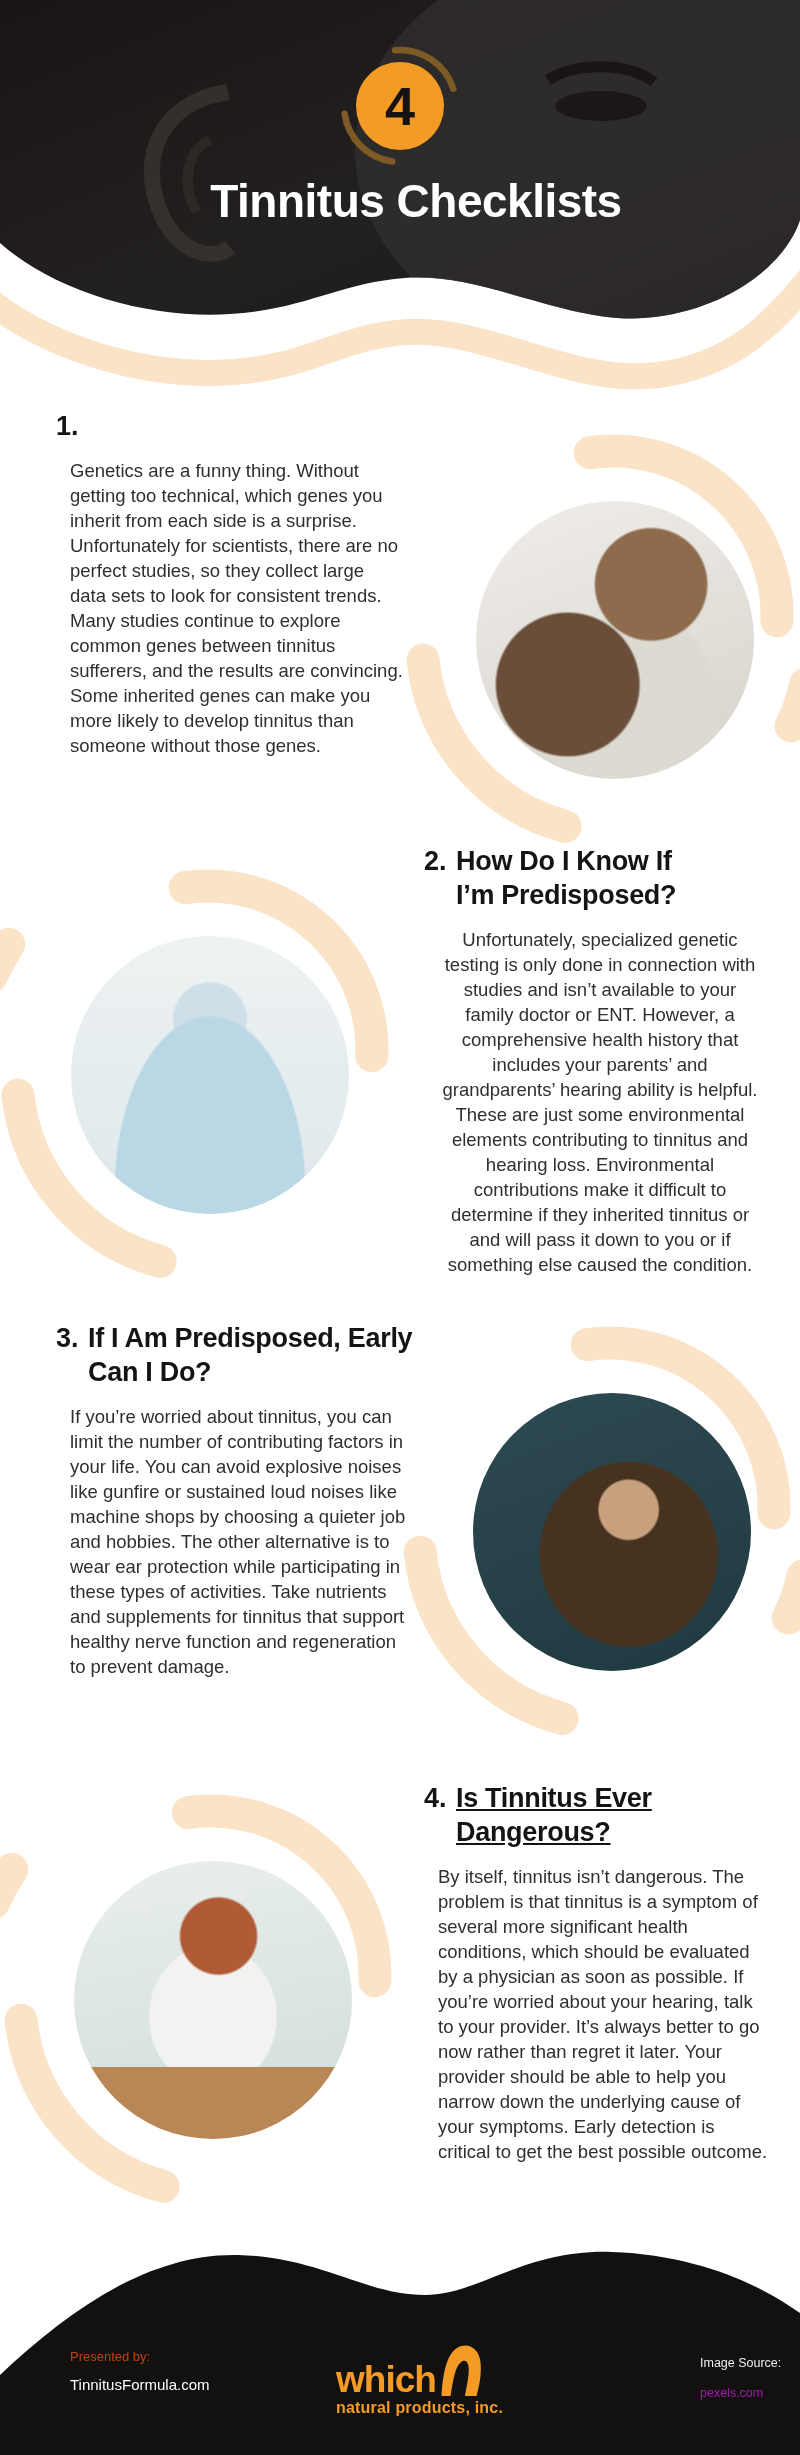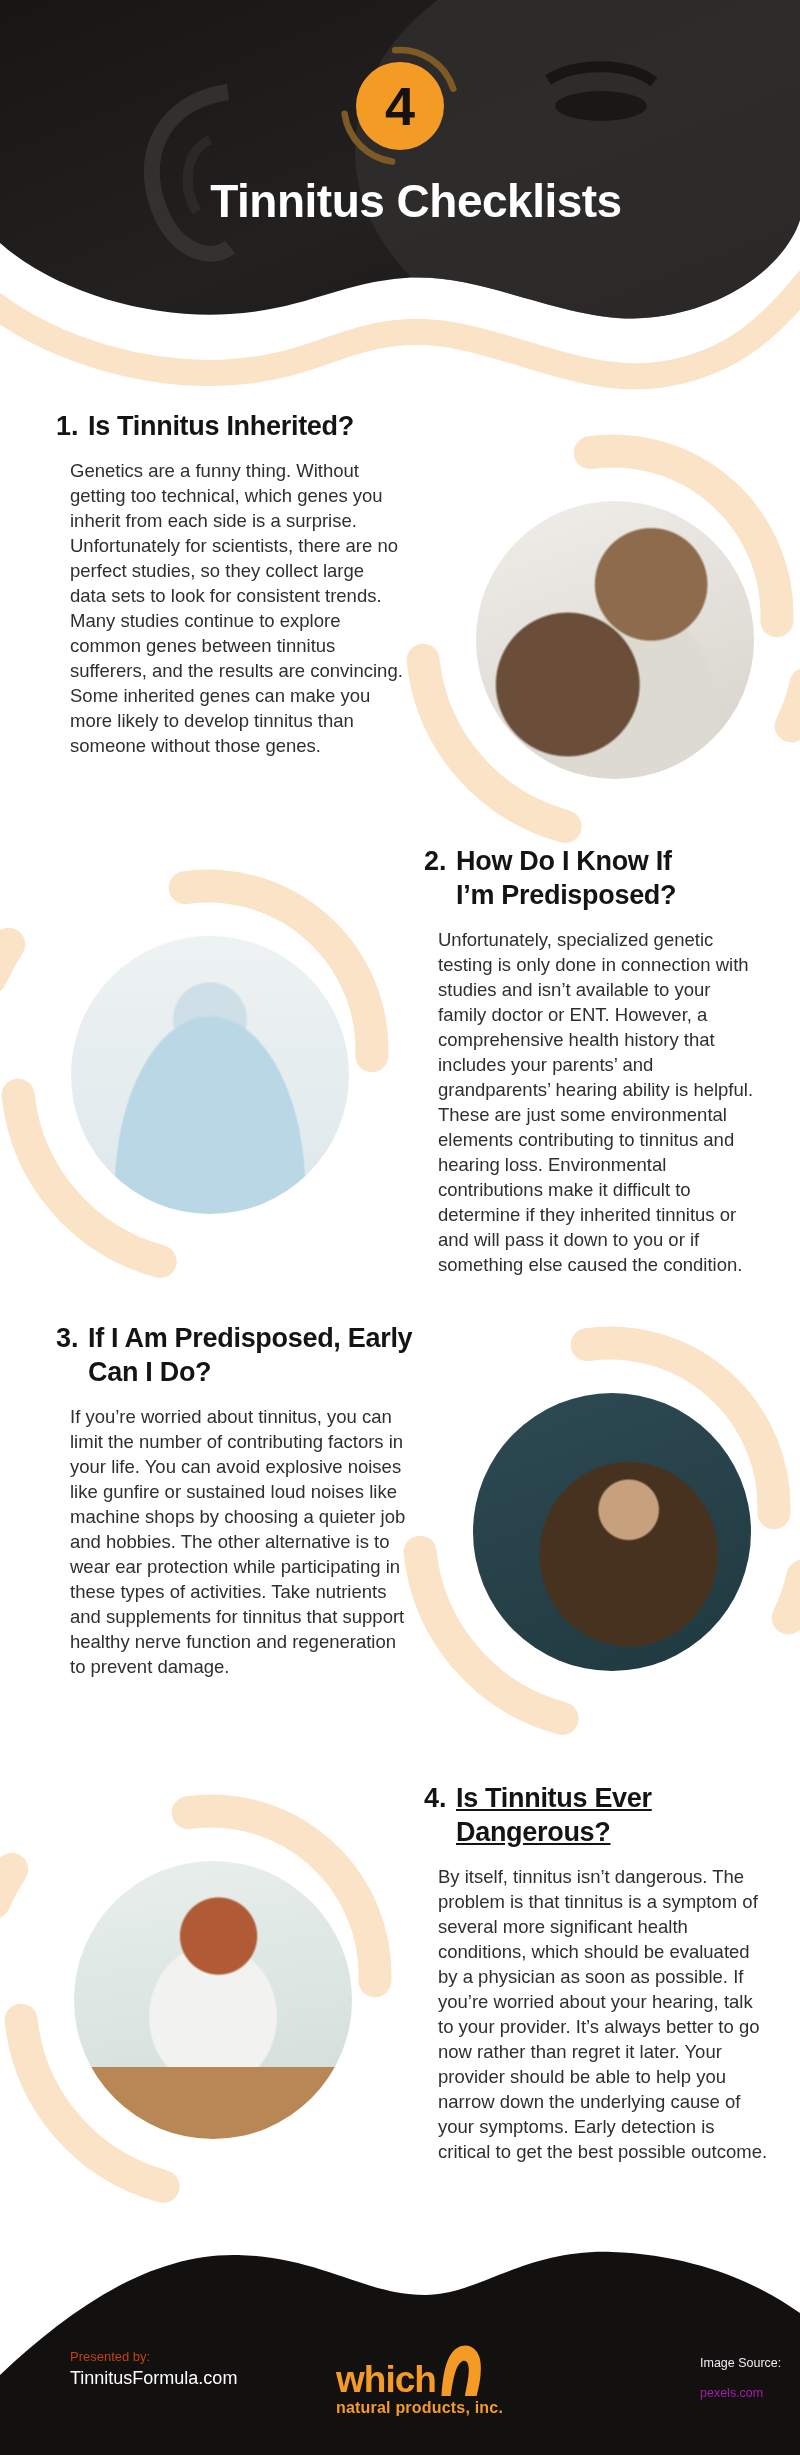--- a/index.html
+++ b/index.html
@@ -18,21 +18,21 @@
   
   .deco-svg{position:absolute;left:0;top:0;z-index:0;pointer-events:none;}
 
   
   .section{position:absolute;z-index:2;}
   .heading{display:flex;}
   .num{flex:none;width:32px;font-size:27px;font-weight:700;color:#141414;line-height:1.25;}
   .ttl{font-size:27px;font-weight:700;color:#141414;line-height:1.25;letter-spacing:-0.3px;}
   .para{margin:14px 0 0 14px;font-size:18.5px;line-height:25px;color:#2f2f2f;}
   .s1{left:56px;top:410px;width:400px;}   .s1 .para{width:335px;}
-  .s2{left:424px;top:845px;width:360px;}  .s2 .ttl{max-width:252px;} .s2 .para{width:324px;}
+  .s2{left:424px;top:845px;width:360px;}  .s2 .ttl{max-width:252px;} .s2 .para{width:324px;text-align:center;}
   .s3{left:56px;top:1322px;width:410px;}  .s3 .ttl{max-width:374px;} .s3 .para{width:340px;}
   .s4{left:424px;top:1782px;width:360px;} .s4 .ttl{max-width:242px;text-decoration:underline;} .s4 .para{width:330px;}
 
   
   .photo{position:absolute;width:278px;height:278px;border-radius:50%;z-index:2;overflow:hidden;}
   .p1{left:476px;top:501px;background:
       radial-gradient(circle at 33% 66%, #6a4e39 0 27%, rgba(0,0,0,0) 28%),
       radial-gradient(circle at 63% 30%, #8d6b4c 0 21%, rgba(0,0,0,0) 22%),
       radial-gradient(ellipse at 58% 80%, #dddad2 0 36%, rgba(0,0,0,0) 37%),
       linear-gradient(160deg,#f0eeea 0%,#d6d2cb 100%);}
@@ -48,21 +48,21 @@
       linear-gradient(0deg,#b98755 0 26%, rgba(0,0,0,0) 26%),
       radial-gradient(circle at 52% 27%, #b05b36 0 15%, rgba(0,0,0,0) 16%),
       radial-gradient(ellipse at 50% 56%, #f2f2f0 0 32%, rgba(0,0,0,0) 33%),
       linear-gradient(170deg,#e9efec 0%,#cfdcd8 100%);}
 
   
   .footer-svg{position:absolute;left:0;top:2245px;z-index:1;}
   .f-item{position:absolute;z-index:2;color:#ffffff;}
   .f-presented{left:70px;top:2349px;}
   .f-presented .lbl{font-size:13px;font-weight:400;color:#c2410c;}
-  .f-presented .site{margin-top:4px;font-size:18px;font-weight:500;color:#ffffff;cursor:pointer;}
+  .f-presented .site{margin-top:12px;font-size:15px;font-weight:500;color:#ffffff;cursor:pointer;}
   .f-logo{left:336px;top:2344px;width:190px;color:#F49B26;}
   .f-logo .row{display:flex;align-items:flex-end;}
   .f-logo .word{font-size:37px;font-weight:700;letter-spacing:-1px;line-height:0.9;}
   .f-logo .sub{font-size:16px;font-weight:700;letter-spacing:0.2px;margin-top:3px;}
   .f-source{left:700px;top:2356px;}
   .f-source .lbl{font-size:12.5px;color:#efefef;}
   .f-source .val{margin-top:16px;font-size:12.5px;color:#a21caf;cursor:pointer;}
 </style>
 </head>
 <body>
@@ -122,21 +122,20 @@
       <circle cx="64" cy="64" r="44" fill="#F49B26"></circle>
     </svg>
     <div class="badge-num">4</div>
   </div>
 
   <h1 class="main-title">Tinnitus Checklists</h1>
 
   <div class="section s1">
     <div class="heading">
       <div class="num">1.</div>
-      <div class="ttl">Is Tinnitus Inherited?</div>
     </div>
     <div class="para">Genetics are a funny thing. Without getting too technical, which genes you inherit from each side is a surprise. Unfortunately for scientists, there are no perfect studies, so they collect large data sets to look for consistent trends. Many studies continue to explore common genes between tinnitus sufferers, and the results are convincing. Some inherited genes can make you more likely to develop tinnitus than someone without those genes.</div>
   </div>
   <div class="photo p1"></div>
 
   <div class="section s2">
     <div class="heading">
       <div class="num">2.</div>
       <div class="ttl">How Do I Know If I’m Predisposed?</div>
     </div>

